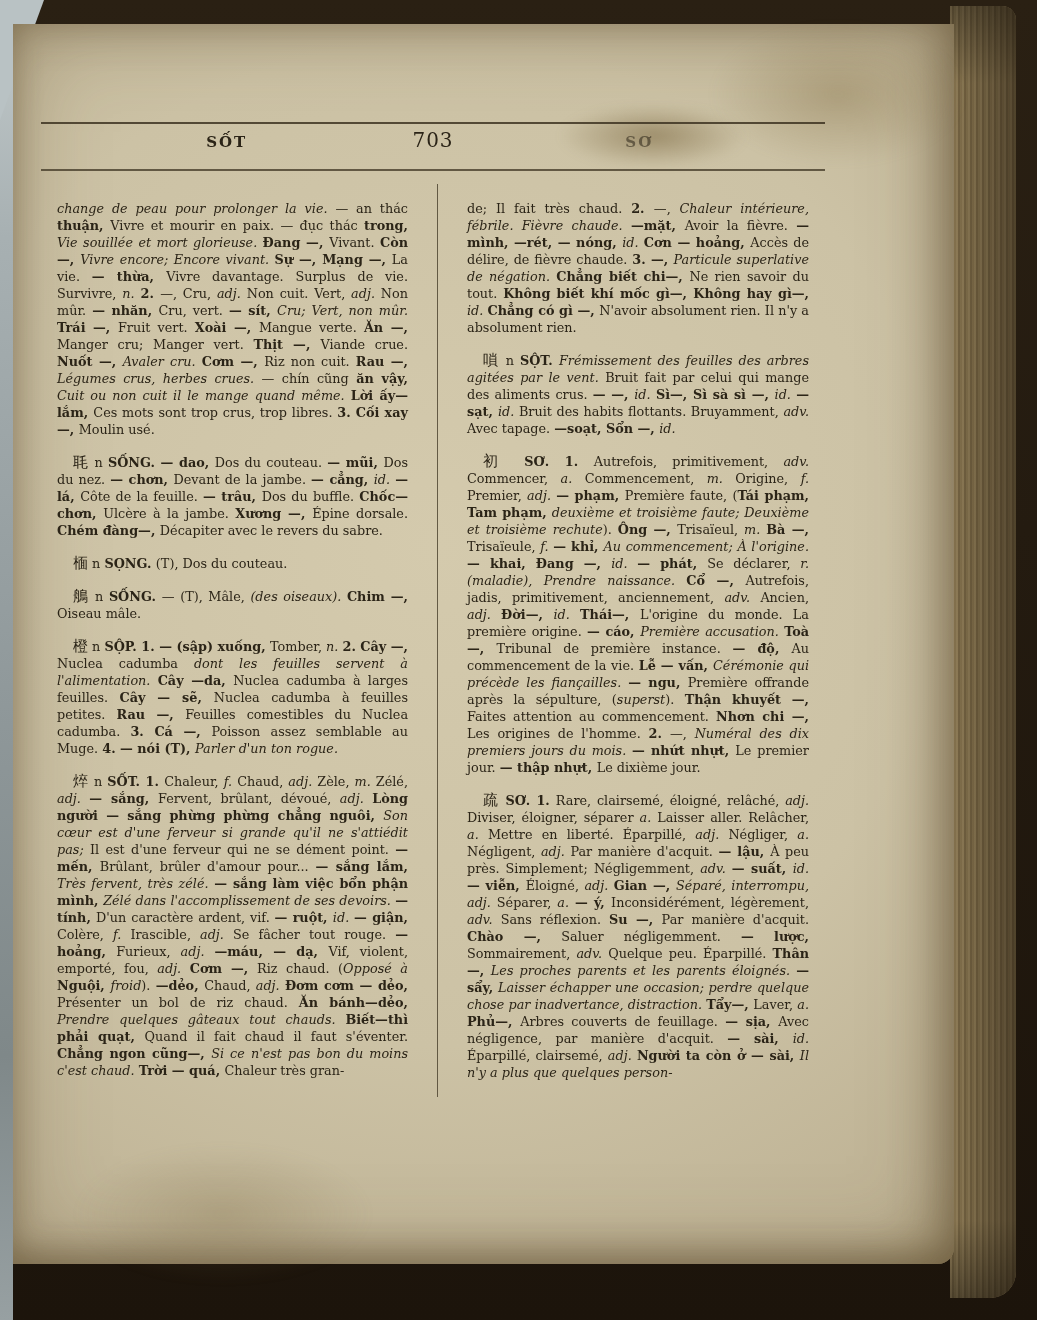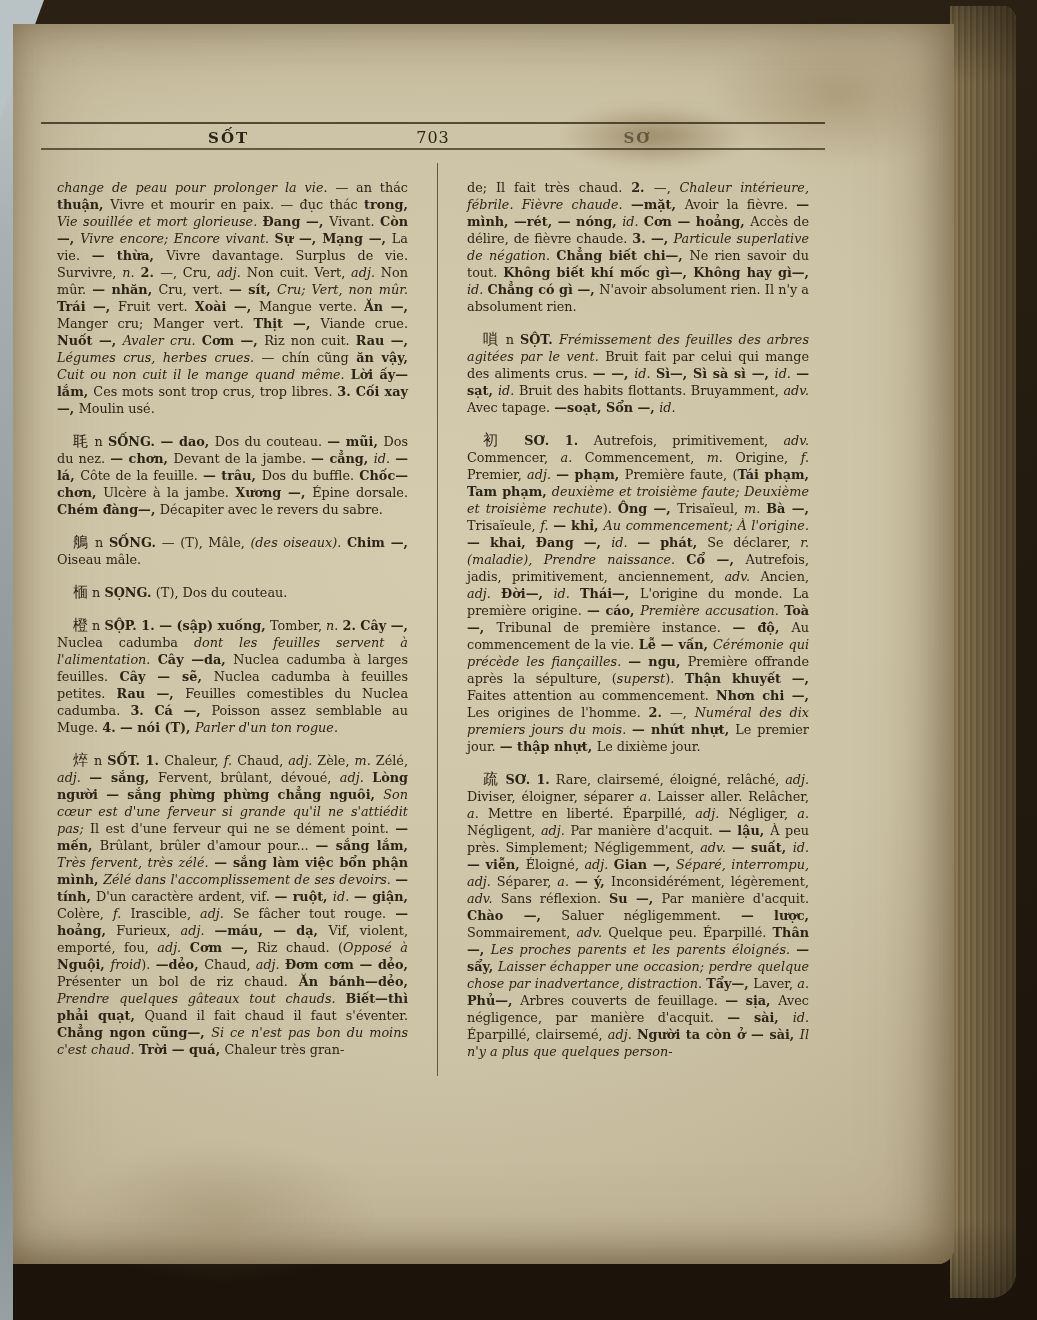--- a/index.html
+++ b/index.html
@@ -42,24 +42,24 @@
   .stain.s2{left:700px;top:0px;width:250px;height:140px;
     background:radial-gradient(ellipse at center,rgba(132,112,70,.38) 0%,rgba(132,112,70,0) 72%);}
   .stain.s3{left:60px;top:1120px;width:300px;height:140px;
     background:radial-gradient(ellipse at center,rgba(120,102,64,.25) 0%,rgba(120,102,64,0) 70%);}
 
   .textblock{position:absolute;left:28px;top:98px;width:784px;}
   .header{
     display:grid;grid-template-columns:1fr auto 1fr;align-items:baseline;
     border-top:2px solid rgba(62,52,34,.85);
     border-bottom:2px solid rgba(62,52,34,.75);
-    padding:4px 0 1px;margin-bottom:13px;
+    padding:4px 0 17px;margin-bottom:13px;
   }
   .h-left,.h-right{justify-self:center;font-weight:bold;font-size:15px;letter-spacing:2px;}
-  .h-center{font-size:16px;letter-spacing:1px;}
+  .h-center{font-size:20px;letter-spacing:1px;}
   .h-right{opacity:.55;}
 
   .cols{display:flex;align-items:stretch;}
   .col{width:383px;font-size:12.8px;line-height:17px;text-align:justify;
        text-rendering:optimizeLegibility;}
   .col-right{flex:1;}
   .divider{width:1px;background:rgba(62,52,34,.75);margin:0 13px;}
 
   .col p{margin:16px;}
   .col p.entry{margin-top:10px;text-indent:16px;}
@@ -85,22 +85,22 @@
       <div class="header">
         <span class="h-left">SỐT</span>
         <span class="h-center">703</span>
         <span class="h-right">SƠ</span>
       </div>
 
       <div class="cols">
         <div class="col col-left">
             <p><span class="seg-i">change de peau pour prolonger la vie. </span><span class="seg-n">— an thác </span><span class="seg-b">thuận, </span><span class="seg-n">Vivre et mourir en paix. — đục thác </span><span class="seg-b">trong, </span><span class="seg-i">Vie souillée et mort glorieuse. </span><span class="seg-b">Đang —, </span><span class="seg-n">Vivant. </span><span class="seg-b">Còn —, </span><span class="seg-i">Vivre encore; Encore vivant. </span><span class="seg-b">Sự —, Mạng —, </span><span class="seg-n">La vie. </span><span class="seg-b">— thừa, </span><span class="seg-n">Vivre davantage. Surplus de vie. Survivre, </span><span class="seg-i">n. </span><span class="seg-b">2. </span><span class="seg-n">—, Cru, </span><span class="seg-i">adj. </span><span class="seg-n">Non cuit. Vert, </span><span class="seg-i">adj. </span><span class="seg-n">Non mûr. </span><span class="seg-b">— nhăn, </span><span class="seg-n">Cru, vert. </span><span class="seg-b">— sít, </span><span class="seg-i">Cru; Vert, non mûr. </span><span class="seg-b">Trái —, </span><span class="seg-n">Fruit vert. </span><span class="seg-b">Xoài —, </span><span class="seg-n">Mangue verte. </span><span class="seg-b">Ăn —, </span><span class="seg-n">Manger cru; Manger vert. </span><span class="seg-b">Thịt —, </span><span class="seg-n">Viande crue. </span><span class="seg-b">Nuốt —, </span><span class="seg-i">Avaler cru. </span><span class="seg-b">Cơm —, </span><span class="seg-n">Riz non cuit. </span><span class="seg-b">Rau —, </span><span class="seg-i">Légumes crus, herbes crues. </span><span class="seg-n">— chín cũng </span><span class="seg-b">ăn vậy, </span><span class="seg-i">Cuit ou non cuit il le mange quand même. </span><span class="seg-b">Lời ấy— lắm, </span><span class="seg-n">Ces mots sont trop crus, trop libres. </span><span class="seg-b">3. Cối xay —, </span><span class="seg-n">Moulin usé.</span></p>
             <p class="entry"><span class="seg-c">毦</span><span class="seg-n"> n </span><span class="seg-b">SỐNG. </span><span class="seg-b">— dao, </span><span class="seg-n">Dos du couteau. </span><span class="seg-b">— mũi, </span><span class="seg-n">Dos du nez. </span><span class="seg-b">— chơn, </span><span class="seg-n">Devant de la jambe. </span><span class="seg-b">— cẳng, </span><span class="seg-i">id. </span><span class="seg-b">— lá, </span><span class="seg-n">Côte de la feuille. </span><span class="seg-b">— trâu, </span><span class="seg-n">Dos du buffle. </span><span class="seg-b">Chốc—chơn, </span><span class="seg-n">Ulcère à la jambe. </span><span class="seg-b">Xương —, </span><span class="seg-n">Épine dorsale. </span><span class="seg-b">Chém đàng—, </span><span class="seg-n">Décapiter avec le revers du sabre.</span></p>
+            <p class="entry"><span class="seg-c">㮌</span><span class="seg-n"> n </span><span class="seg-b">SỌNG. </span><span class="seg-n">(T), Dos du couteau.</span></p>
             <p class="entry"><span class="seg-c">鵃</span><span class="seg-n"> n </span><span class="seg-b">SỐNG. </span><span class="seg-n">— (T), Mâle, </span><span class="seg-i">(des oiseaux). </span><span class="seg-b">Chim —, </span><span class="seg-n">Oiseau mâle.</span></p>
-            <p class="entry"><span class="seg-c">㮌</span><span class="seg-n"> n </span><span class="seg-b">SỌNG. </span><span class="seg-n">(T), Dos du couteau.</span></p>
             <p class="entry"><span class="seg-c">橙</span><span class="seg-n"> n </span><span class="seg-b">SỘP. </span><span class="seg-b">1. </span><span class="seg-b">— (sập) xuống, </span><span class="seg-n">Tomber, </span><span class="seg-i">n. </span><span class="seg-b">2. </span><span class="seg-b">Cây —, </span><span class="seg-n">Nuclea cadumba </span><span class="seg-i">dont les feuilles servent à l'alimentation. </span><span class="seg-b">Cây —da, </span><span class="seg-n">Nuclea cadumba à larges feuilles. </span><span class="seg-b">Cây — sẽ, </span><span class="seg-n">Nuclea cadumba à feuilles petites. </span><span class="seg-b">Rau —, </span><span class="seg-n">Feuilles comestibles du Nuclea cadumba. </span><span class="seg-b">3. Cá —, </span><span class="seg-n">Poisson assez semblable au Muge. </span><span class="seg-b">4. — nói (T), </span><span class="seg-i">Parler d'un ton rogue.</span></p>
             <p class="entry"><span class="seg-c">焠</span><span class="seg-n"> n </span><span class="seg-b">SỐT. </span><span class="seg-b">1. </span><span class="seg-n">Chaleur, </span><span class="seg-i">f. </span><span class="seg-n">Chaud, </span><span class="seg-i">adj. </span><span class="seg-n">Zèle, </span><span class="seg-i">m. </span><span class="seg-n">Zélé, </span><span class="seg-i">adj. </span><span class="seg-b">— sắng, </span><span class="seg-n">Fervent, brûlant, dévoué, </span><span class="seg-i">adj. </span><span class="seg-b">Lòng người — sắng phừng phừng chẳng nguôi, </span><span class="seg-i">Son cœur est d'une ferveur si grande qu'il ne s'attiédit pas; </span><span class="seg-n">Il est d'une ferveur qui ne se dément point. </span><span class="seg-b">— mến, </span><span class="seg-n">Brûlant, brûler d'amour pour... </span><span class="seg-b">— sắng lắm, </span><span class="seg-i">Très fervent, très zélé. </span><span class="seg-b">— sắng làm việc bổn phận mình, </span><span class="seg-i">Zélé dans l'accomplissement de ses devoirs. </span><span class="seg-b">— tính, </span><span class="seg-n">D'un caractère ardent, vif. </span><span class="seg-b">— ruột, </span><span class="seg-i">id. </span><span class="seg-b">— giận, </span><span class="seg-n">Colère, </span><span class="seg-i">f. </span><span class="seg-n">Irascible, </span><span class="seg-i">adj. </span><span class="seg-n">Se fâcher tout rouge. </span><span class="seg-b">—hoảng, </span><span class="seg-n">Furieux, </span><span class="seg-i">adj. </span><span class="seg-b">—máu, — dạ, </span><span class="seg-n">Vif, violent, emporté, fou, </span><span class="seg-i">adj. </span><span class="seg-b">Cơm —, </span><span class="seg-n">Riz chaud. (</span><span class="seg-i">Opposé à </span><span class="seg-b">Nguội, </span><span class="seg-i">froid</span><span class="seg-n">). </span><span class="seg-b">—dẻo, </span><span class="seg-n">Chaud, </span><span class="seg-i">adj. </span><span class="seg-b">Đơm cơm — dẻo, </span><span class="seg-n">Présenter un bol de riz chaud. </span><span class="seg-b">Ăn bánh—dẻo, </span><span class="seg-i">Prendre quelques gâteaux tout chauds. </span><span class="seg-b">Biết—thì phải quạt, </span><span class="seg-n">Quand il fait chaud il faut s'éventer. </span><span class="seg-b">Chẳng ngon cũng—, </span><span class="seg-i">Si ce n'est pas bon du moins c'est chaud. </span><span class="seg-b">Trời — quá, </span><span class="seg-n">Chaleur très gran-</span></p>
           </div>
         <div class="divider"></div>
         <div class="col col-right">
             <p><span class="seg-n">de; Il fait très chaud. </span><span class="seg-b">2. </span><span class="seg-n">—, </span><span class="seg-i">Chaleur intérieure, fébrile. Fièvre chaude. </span><span class="seg-b">—mặt, </span><span class="seg-n">Avoir la fièvre. </span><span class="seg-b">—mình, —rét, — nóng, </span><span class="seg-i">id. </span><span class="seg-b">Cơn — hoảng, </span><span class="seg-n">Accès de délire, de fièvre chaude. </span><span class="seg-b">3. —, </span><span class="seg-i">Particule superlative de négation. </span><span class="seg-b">Chẳng biết chi—, </span><span class="seg-n">Ne rien savoir du tout. </span><span class="seg-b">Không biết khí mốc gì—, Không hay gì—, </span><span class="seg-i">id. </span><span class="seg-b">Chẳng có gì —, </span><span class="seg-n">N'avoir absolument rien. Il n'y a absolument rien.</span></p>
             <p class="entry"><span class="seg-c">嗩</span><span class="seg-n"> n </span><span class="seg-b">SỘT. </span><span class="seg-i">Frémissement des feuilles des arbres agitées par le vent. </span><span class="seg-n">Bruit fait par celui qui mange des aliments crus. </span><span class="seg-b">— —, </span><span class="seg-i">id. </span><span class="seg-b">Sì—, Sì sà sì —, </span><span class="seg-i">id. </span><span class="seg-b">— sạt, </span><span class="seg-i">id. </span><span class="seg-n">Bruit des habits flottants. Bruyamment, </span><span class="seg-i">adv. </span><span class="seg-n">Avec tapage. </span><span class="seg-b">—soạt, Sổn —, </span><span class="seg-i">id.</span></p>
             <p class="entry"><span class="seg-c">初</span><span class="seg-n"> </span><span class="seg-b">SƠ. </span><span class="seg-b">1. </span><span class="seg-n">Autrefois, primitivement, </span><span class="seg-i">adv. </span><span class="seg-n">Commencer, </span><span class="seg-i">a. </span><span class="seg-n">Commencement, </span><span class="seg-i">m. </span><span class="seg-n">Origine, </span><span class="seg-i">f. </span><span class="seg-n">Premier, </span><span class="seg-i">adj. </span><span class="seg-b">— phạm, </span><span class="seg-n">Première faute, (</span><span class="seg-b">Tái phạm, Tam phạm, </span><span class="seg-i">deuxième et troisième faute; Deuxième et troisième rechute</span><span class="seg-n">). </span><span class="seg-b">Ông —, </span><span class="seg-n">Trisaïeul, </span><span class="seg-i">m. </span><span class="seg-b">Bà —, </span><span class="seg-n">Trisaïeule, </span><span class="seg-i">f. </span><span class="seg-b">— khỉ, </span><span class="seg-i">Au commencement; À l'origine. </span><span class="seg-b">— khai, Đang —, </span><span class="seg-i">id. </span><span class="seg-b">— phát, </span><span class="seg-n">Se déclarer, </span><span class="seg-i">r. (maladie), </span><span class="seg-i">Prendre naissance. </span><span class="seg-b">Cổ —, </span><span class="seg-n">Autrefois, jadis, primitivement, anciennement, </span><span class="seg-i">adv. </span><span class="seg-n">Ancien, </span><span class="seg-i">adj. </span><span class="seg-b">Đời—, </span><span class="seg-i">id. </span><span class="seg-b">Thái—, </span><span class="seg-n">L'origine du monde. La première origine. </span><span class="seg-b">— cáo, </span><span class="seg-i">Première accusation. </span><span class="seg-b">Toà —, </span><span class="seg-n">Tribunal de première instance. </span><span class="seg-b">— độ, </span><span class="seg-n">Au commencement de la vie. </span><span class="seg-b">Lễ — vấn, </span><span class="seg-i">Cérémonie qui précède les fiançailles. </span><span class="seg-b">— ngu, </span><span class="seg-n">Première offrande après la sépulture, (</span><span class="seg-i">superst</span><span class="seg-n">). </span><span class="seg-b">Thận khuyết —, </span><span class="seg-n">Faites attention au commencement. </span><span class="seg-b">Nhơn chi —, </span><span class="seg-n">Les origines de l'homme. </span><span class="seg-b">2. </span><span class="seg-n">—, </span><span class="seg-i">Numéral des dix premiers jours du mois. </span><span class="seg-b">— nhứt nhựt, </span><span class="seg-n">Le premier jour. </span><span class="seg-b">— thập nhựt, </span><span class="seg-n">Le dixième jour.</span></p>
             <p class="entry"><span class="seg-c">疏</span><span class="seg-n"> </span><span class="seg-b">SƠ. </span><span class="seg-b">1. </span><span class="seg-n">Rare, clairsemé, éloigné, relâché, </span><span class="seg-i">adj. </span><span class="seg-n">Diviser, éloigner, séparer </span><span class="seg-i">a. </span><span class="seg-n">Laisser aller. Relâcher, </span><span class="seg-i">a. </span><span class="seg-n">Mettre en liberté. Éparpillé, </span><span class="seg-i">adj. </span><span class="seg-n">Négliger, </span><span class="seg-i">a. </span><span class="seg-n">Négligent, </span><span class="seg-i">adj. </span><span class="seg-n">Par manière d'acquit. </span><span class="seg-b">— lậu, </span><span class="seg-n">À peu près. Simplement; Négligemment, </span><span class="seg-i">adv. </span><span class="seg-b">— suất, </span><span class="seg-i">id. </span><span class="seg-b">— viễn, </span><span class="seg-n">Éloigné, </span><span class="seg-i">adj. </span><span class="seg-b">Gian —, </span><span class="seg-i">Séparé, interrompu, </span><span class="seg-i">adj. </span><span class="seg-n">Séparer, </span><span class="seg-i">a. </span><span class="seg-b">— ý, </span><span class="seg-n">Inconsidérément, légèrement, </span><span class="seg-i">adv. </span><span class="seg-n">Sans réflexion. </span><span class="seg-b">Su —, </span><span class="seg-n">Par manière d'acquit. </span><span class="seg-b">Chào —, </span><span class="seg-n">Saluer négligemment. </span><span class="seg-b">— lược, </span><span class="seg-n">Sommairement, </span><span class="seg-i">adv. </span><span class="seg-n">Quelque peu. Éparpillé. </span><span class="seg-b">Thân —, </span><span class="seg-i">Les proches parents et les parents éloignés. </span><span class="seg-b">—sẩy, </span><span class="seg-i">Laisser échapper une occasion; perdre quelque chose par inadvertance, distraction. </span><span class="seg-b">Tẩy—, </span><span class="seg-n">Laver, </span><span class="seg-i">a. </span><span class="seg-b">Phủ—, </span><span class="seg-n">Arbres couverts de feuillage. </span><span class="seg-b">— sịa, </span><span class="seg-n">Avec négligence, par manière d'acquit. </span><span class="seg-b">— sài, </span><span class="seg-i">id. </span><span class="seg-n">Éparpillé, clairsemé, </span><span class="seg-i">adj. </span><span class="seg-b">Người ta còn ở — sài, </span><span class="seg-i">Il n'y a plus que quelques person-</span></p>
           </div>

